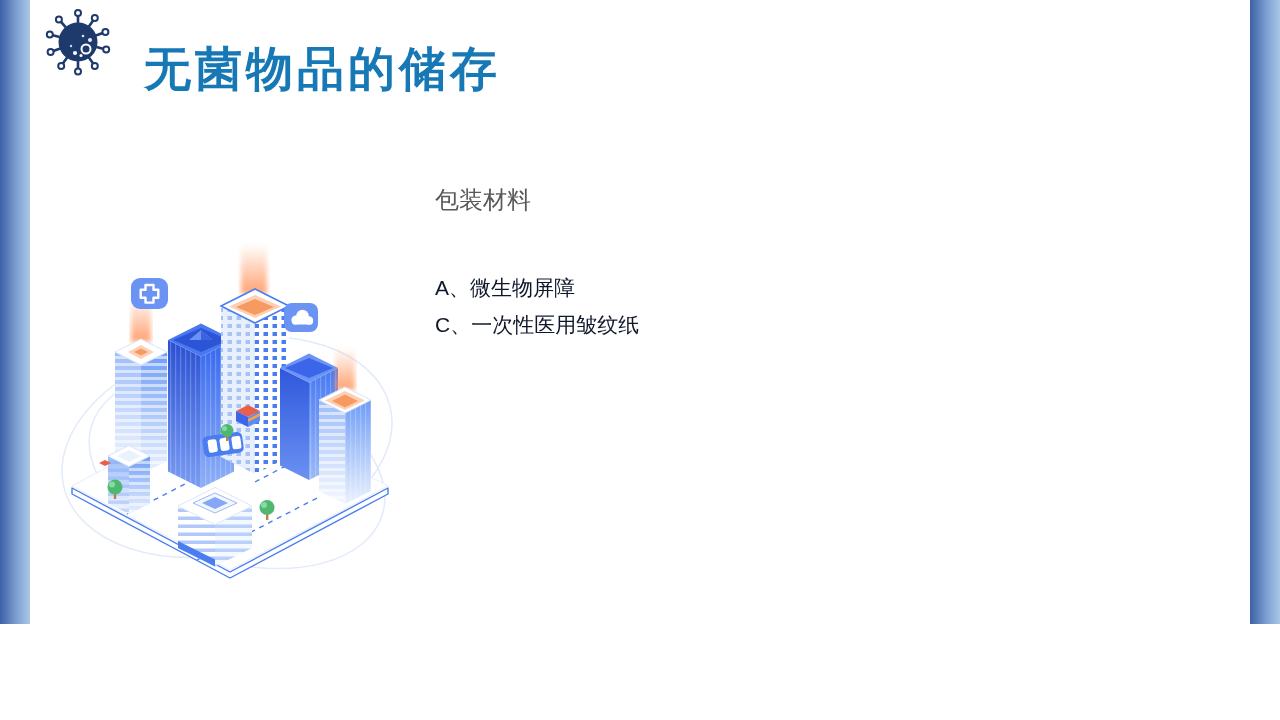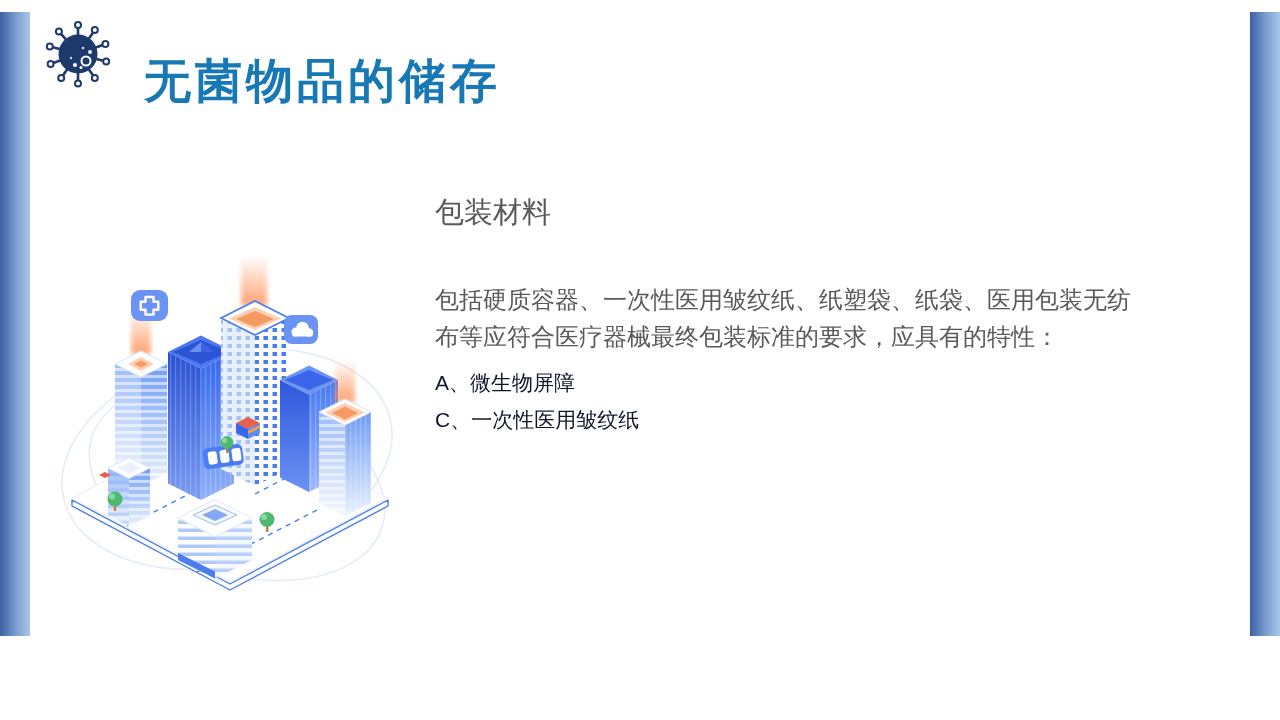--- a/index.html
+++ b/index.html
@@ -1,21 +1,21 @@
 <!DOCTYPE html>
 <html><head>
 <meta charset="utf-8">
 <style>
   * { margin:0; padding:0; box-sizing:border-box; }
   html,body { width:1280px; height:720px; background:#ffffff; }
   body { font-family:"Liberation Sans","DejaVu Sans",sans-serif; }
 
   .slide {
     position:relative; width:1280px; height:624px;
-    background:#ffffff; overflow:hidden;margin-top:12px;
+    background:#ffffff; overflow:hidden;
   }
 
   .edge-bar {
     position:absolute; top:0; width:30px; height:720px;
     background:linear-gradient(90deg,#3c60a5 0%,#7d9fd0 55%,#a8c8e8 100%);
   }
   .edge-bar.left  { left:0; }
   .edge-bar.right { right:0; }
 
   .virus-wrap { position:absolute; left:44px; top:6px; width:70px; height:72px; }
@@ -25,21 +25,21 @@
     font-family:"Liberation Serif","DejaVu Serif",serif;
     font-weight:bold; font-size:47px; line-height:1.15;
     letter-spacing:4px; color:#1778b6; white-space:nowrap;
   }
 
   .illustration { position:absolute; left:55px; top:242px; width:350px; height:350px; }
 
   .content-col { position:absolute; left:435px; top:183px; width:740px; }
 
   .content-heading {
-    font-size:29px; line-height:34px; font-weight:400;
+    font-size:24px; line-height:34px; font-weight:400;
     color:#595959; margin-bottom:52px;
   }
 
   .content-paragraph { color:#595959; }
   .paragraph-line {
     font-size:24px; line-height:37px; white-space:nowrap; color:#595959;
   }
 
   .feature-list { list-style:none; margin-top:9px; }
   .feature-item {
@@ -275,24 +275,20 @@
           <circle cx="254" cy="78.5" r="4.2"></circle>
           <rect x="237" y="77" width="21" height="5.6" rx="2.8"></rect>
         </g>
       </g>
     </svg>
   </div>
 
   <div class="content-col">
     <h2 class="content-heading">包装材料</h2>
 
-    <div class="content-paragraph">
-      <div class="paragraph-line">包括硬质容器、一次性医用皱纹纸、纸塑袋、纸袋、医用包装无纺</div>
-      <div class="paragraph-line">布等应符合医疗器械最终包装标准的要求，应具有的特性：</div>
-    </div>
 
     <ul class="feature-list">
       <li class="feature-item">A、微生物屏障</li>
       <li class="feature-item">C、一次性医用皱纹纸</li>
     </ul>
   </div>
 
 </div>
 
 </body></html>

